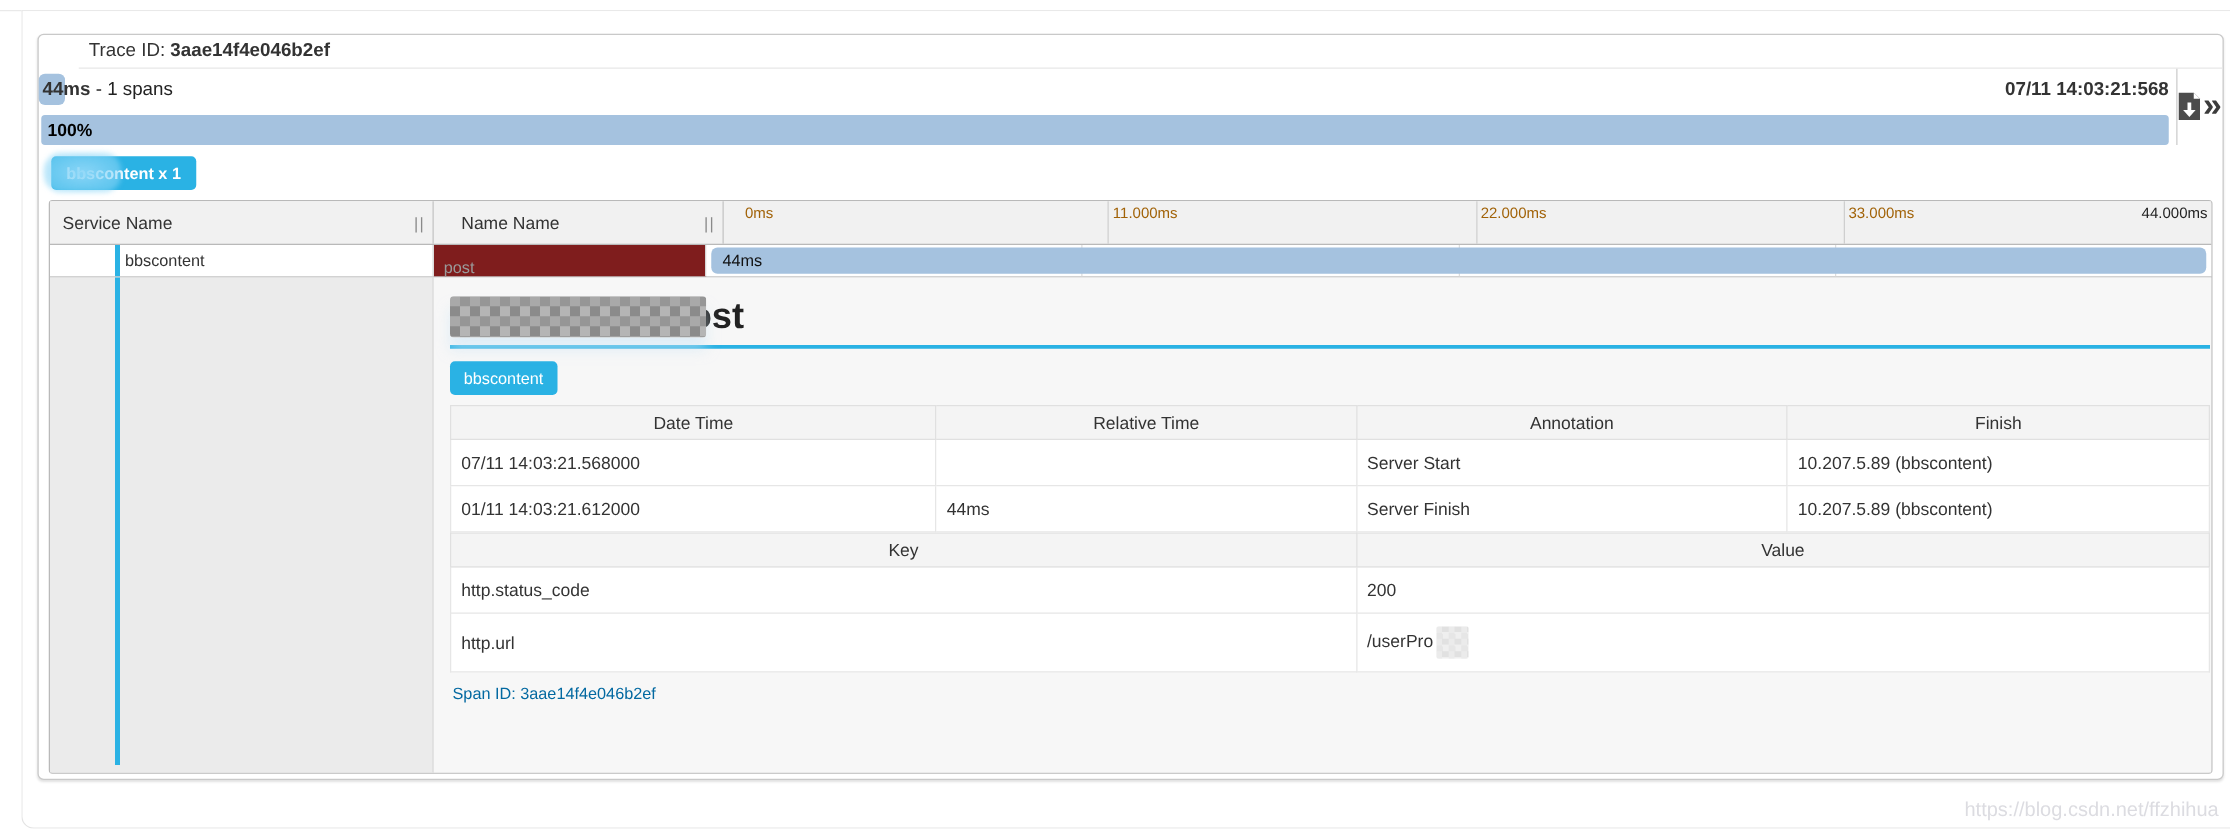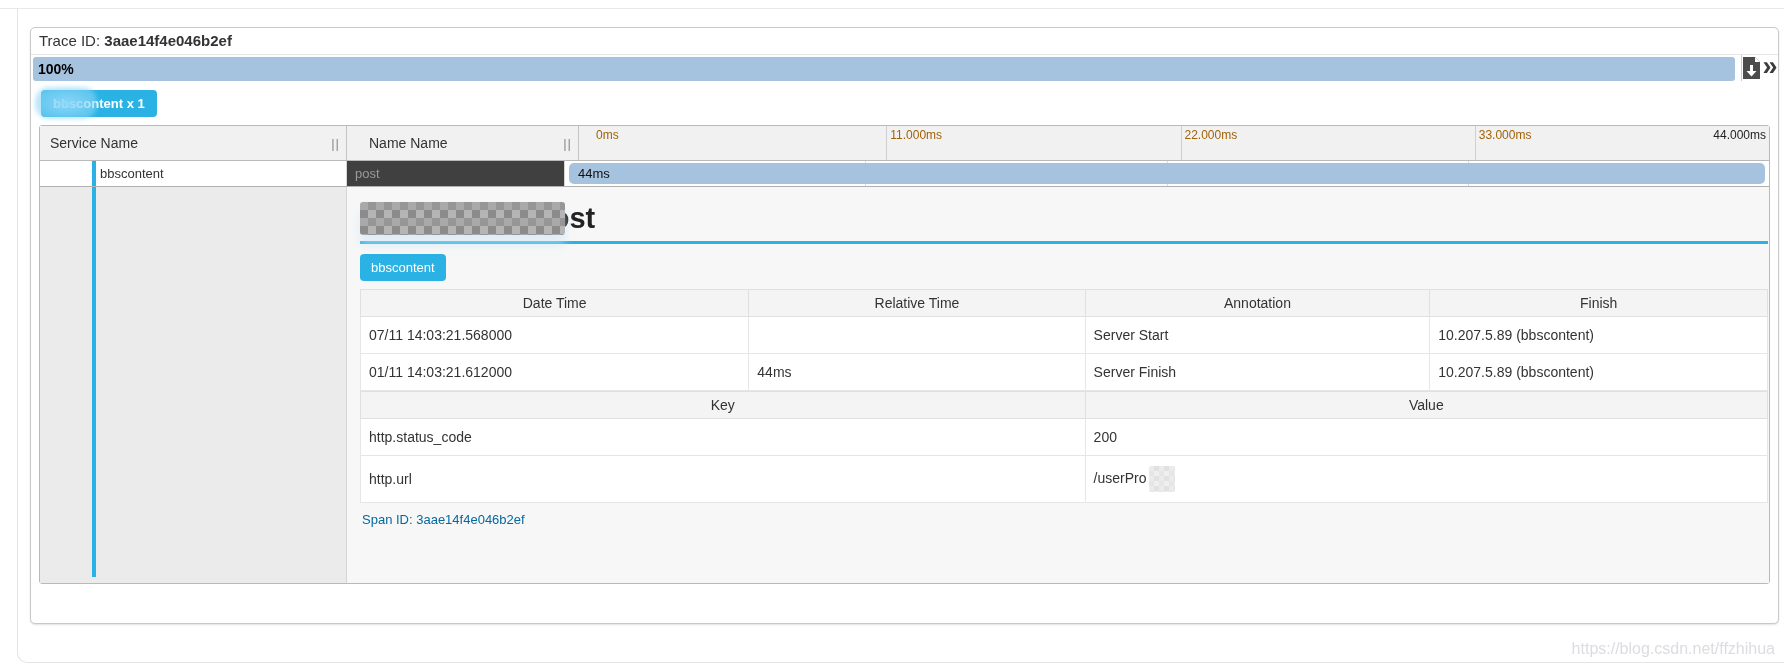--- a/index.html
+++ b/index.html
@@ -12,21 +12,21 @@
                 border-left:1px solid #e4e4e4; border-top:1px solid #e9e9e9;
                 border-bottom:1px solid #e4e4e4; border-bottom-left-radius:10px; }
   .top-left-line { position:absolute; left:0; top:8px; width:17px; height:1px; background:#e9e9e9; }
 
   
   .panel { position:absolute; left:30px; top:27px; width:1749px; height:597px;
            background:#fff; border:1px solid #c9c9c9; border-radius:5px;
            box-shadow:0 1px 2px rgba(0,0,0,.12); }
 
   .trace-id-row { height:27px; line-height:26px; padding-left:8px; font-size:15px;
-                  border-bottom:1px solid #e7e7e7; }
+                  border-bottom:1px solid #e7e7e7;margin-left:32px; }
   .trace-id-row b { font-weight:bold; }
 
   .header-flex { display:flex; }
   .header-left { flex:1; position:relative; }
   .dur-row { position:relative; height:35px; padding:8px 6px 0 3px; font-size:15px; }
   .dur-chip { position:absolute; left:0; top:4px; width:21px; height:25px;
               background:var(--steel); border-radius:5px; }
   .dur-strong { position:relative; font-weight:bold; }
   .dur-spans { position:relative; color:#222; }
   .dur-ts { float:right; font-weight:bold; font-size:15px; }
@@ -56,22 +56,22 @@
   .tt-h-label { flex:1; }
   .tt-grip { color:#8a8a8a; font-size:13px; letter-spacing:1px; cursor:col-resize; }
   .tt-h-timeline { flex:1; position:relative; display:flex; }
   .tick-cell { flex:1; border-left:1px solid #cfcfcf; font-size:12px; color:#a16207; padding:2px 0 0 3px; }
   .tick-cell.first { border-left:none; }
   .tick-last { position:absolute; right:3px; top:2px; font-size:12px; color:#222; }
 
   .tt-row { display:flex; height:25px; font-size:13px; }
   .tt-c-service { width:307px; border-right:1px solid #d5d5d5; position:relative;
                   display:flex; align-items:center; padding-left:60px; background:#fff; }
-  .tt-c-span { width:218px; border-right:1px solid #d5d5d5; display:flex; align-items:center;
-               padding-left:8px; color:#9a9a9a; background:#404040; }
+  .tt-c-span { width:218px; border-right:1px solid #d5d5d5; display:flex; align-items:flex-end;
+               padding-left:8px; color:#9a9a9a; background:#7f1d1d; }
   .tt-c-timeline { flex:1; position:relative; display:flex; background:#fff; }
   .tl-grid { flex:1; border-left:1px solid #ddd; }
   .tl-grid.first { border-left:none; }
   .vbar { position:absolute; left:52px; top:0; bottom:0; width:4px; background:var(--accent); }
   .span-bar { position:absolute; left:4px; right:4px; top:2px; height:21px; background:var(--steel);
               border-radius:5px; font-size:13px; line-height:21px; padding-left:9px; color:#111;
               cursor:pointer; }
 
   
   .tt-expanded { display:flex; height:397px; border-top:1px solid #b0b0b0; }
@@ -110,20 +110,25 @@
   <div class="top-left-line"></div>
 
   <div class="panel">
 
     <div class="trace-id-row">
       <span>Trace ID: </span><b>3aae14f4e046b2ef</b>
     </div>
 
     <div class="header-flex">
       <div class="header-left">
+        <div class="dur-row">
+          <span class="dur-chip"></span>
+          <span class="dur-strong">44ms</span><span class="dur-spans"> - 1 spans</span>
+          <span class="dur-ts">07/11 14:03:21:568</span>
+        </div>
         <div class="pct-bar">
           <span>100%</span>
         </div>
       </div>
       <div class="icons-cell">
         <span class="icon-btn">
           <svg width="19" height="23" viewBox="0 0 19 23">
             <polygon points="1,0 13,0 18,5 18,22 1,22" fill="#4c4c4c"></polygon>
             <polygon points="13,0 18,5 13,5" fill="#fff"></polygon>
             <rect x="8" y="8" width="3" height="7" fill="#fff"></rect>

